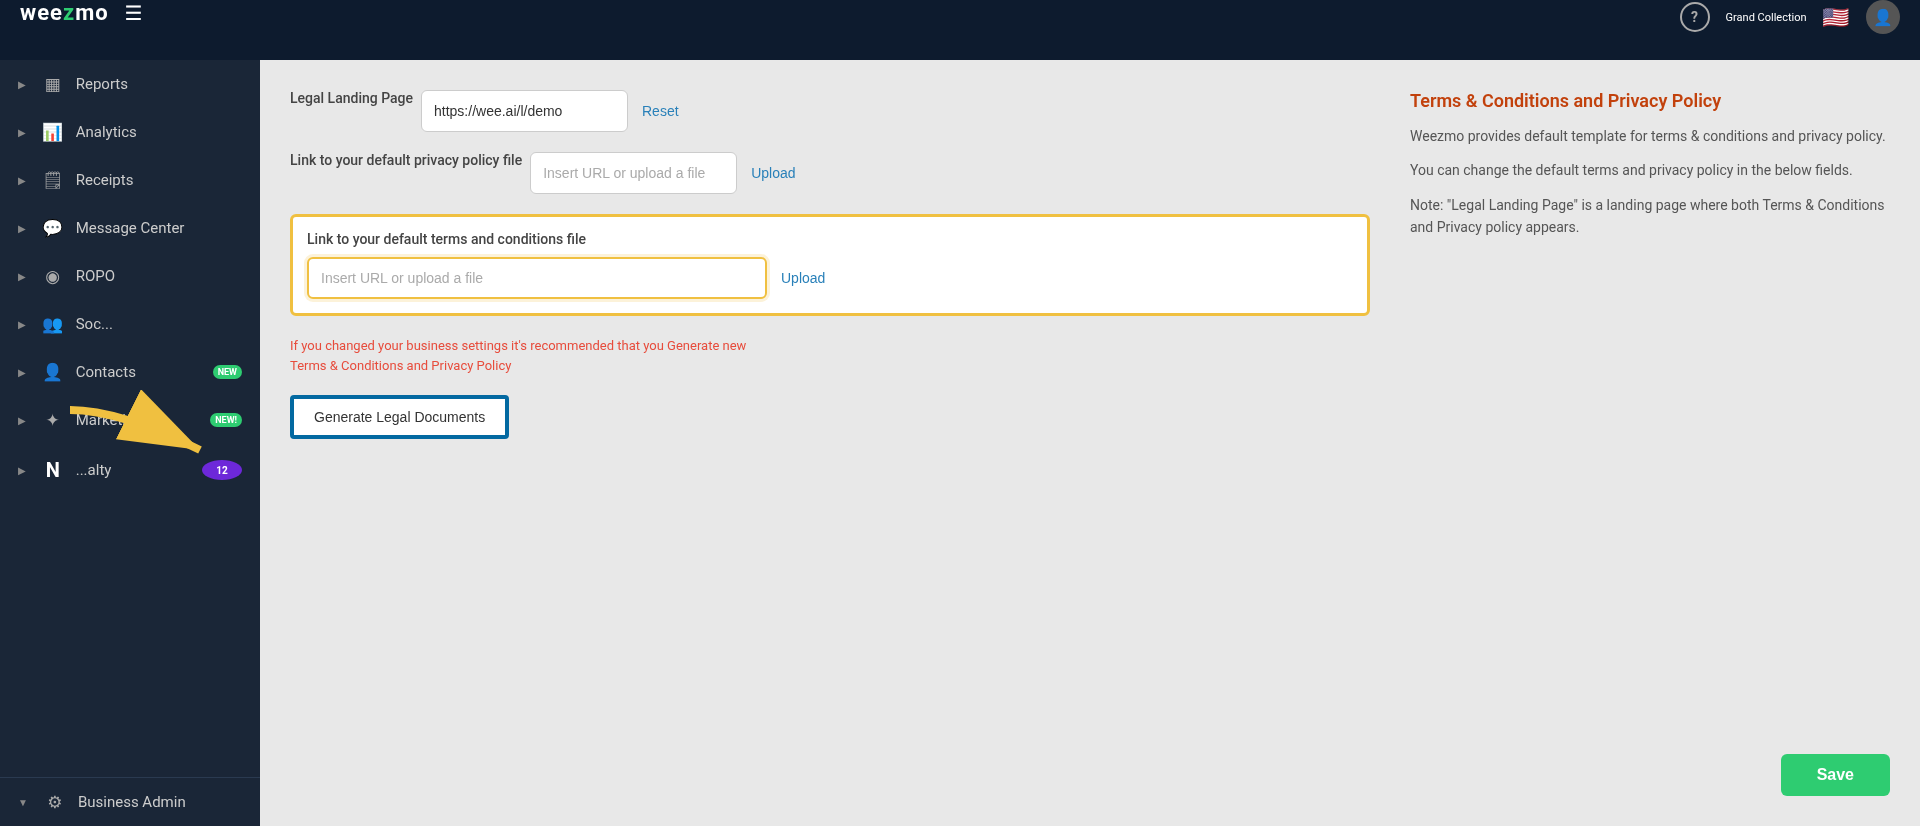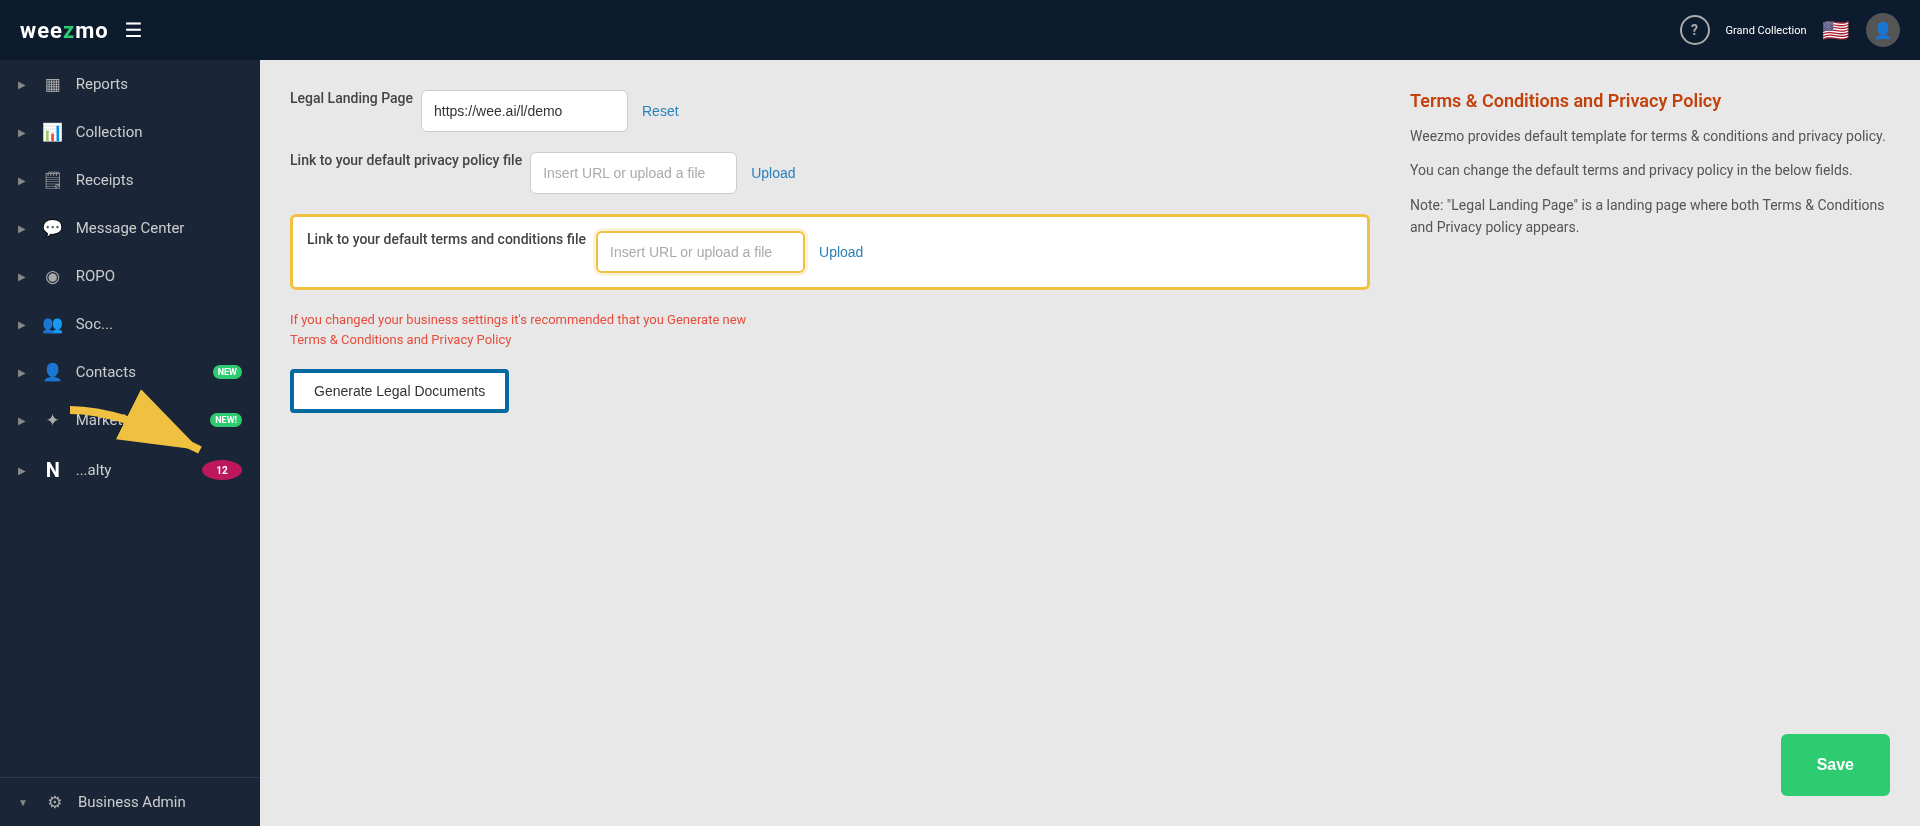--- a/index.html
+++ b/index.html
@@ -3,21 +3,21 @@
   <meta charset="utf-8">
   <style>
     * { box-sizing: border-box; margin: 0; padding: 0; }
     body { font-family: -apple-system, BlinkMacSystemFont, 'Segoe UI', Roboto, sans-serif; background: #f0f0f0; display: flex; flex-direction: column; height: 826px; overflow: hidden; }
 
     
     .topnav {
       background: #0d1b2e;
       height: 60px;
       display: flex;
-      align-items: center;
+      align-items: flex-start;
       padding: 0 20px;
       justify-content: space-between;
       flex-shrink: 0;
     }
     .topnav-left { display: flex; align-items: center; gap: 16px; }
     .logo {
       font-size: 22px;
       font-weight: bold;
       color: white;
       letter-spacing: 1px;
@@ -70,21 +70,21 @@
     .badge-new {
       background: #2ecc71;
       color: white;
       font-size: 9px;
       font-weight: bold;
       padding: 2px 5px;
       border-radius: 10px;
       text-transform: uppercase;
     }
     .badge-num {
-      background: #be185d;
+      background: #6d28d9;
       color: white;
       font-size: 10px;
       font-weight: bold;
       width: 40px; height: 20px;
       border-radius: 50%;
       display: flex; align-items: center; justify-content: center;
     }
     .sidebar-bottom {
       margin-top: auto;
       border-top: 1px solid #2a3a50;
@@ -177,21 +177,21 @@
       padding: 0;
     }
 
     
     .highlight-box {
       border: 3px solid #f0c040;
       border-radius: 6px;
       padding: 14px;
       background: white;
       display: flex;
-      flex-direction: row;
+      flex-direction: column;
       gap: 10px;
     }
     .highlight-box .form-label { color: #444; }
     .highlight-box .input-row { margin: 0; }
 
     
     .warning-text {
       color: #e74c3c;
       font-size: 13px;
       line-height: 1.5;
@@ -231,21 +231,21 @@
     }
 
     
     .save-btn {
       position: fixed;
       bottom: 30px;
       right: 30px;
       background: #2ecc71;
       color: white;
       border: none;
-      padding: 22px 36px;
+      padding: 12px 36px;
       border-radius: 6px;
       font-size: 16px;
       font-weight: 600;
       cursor: pointer;
     }
 
     
     .arrow-annotation {
       position: fixed;
       left: 40px;
@@ -278,21 +278,21 @@
 
   <aside class="sidebar">
     <div class="sidebar-item">
       <span class="arrow">▶</span>
       <span class="icon">▦</span>
       <span class="label">Reports</span>
     </div>
     <div class="sidebar-item">
       <span class="arrow">▶</span>
       <span class="icon">📊</span>
-      <span class="label">Collection</span>
+      <span class="label">Analytics</span>
     </div>
     <div class="sidebar-item">
       <span class="arrow">▶</span>
       <span class="icon">🗒</span>
       <span class="label">Receipts</span>
     </div>
     <div class="sidebar-item">
       <span class="arrow">▶</span>
       <span class="icon">💬</span>
       <span class="label">Message Center</span>

